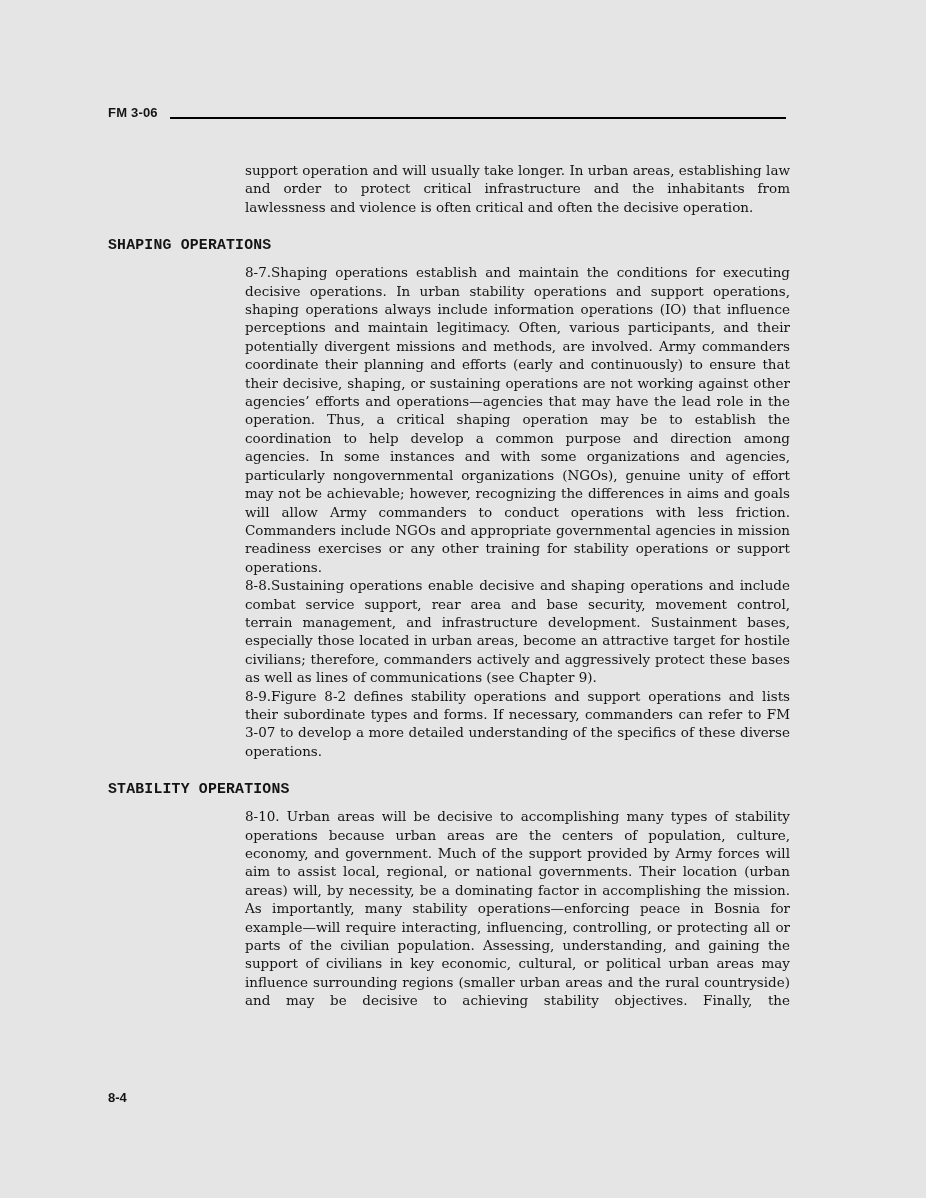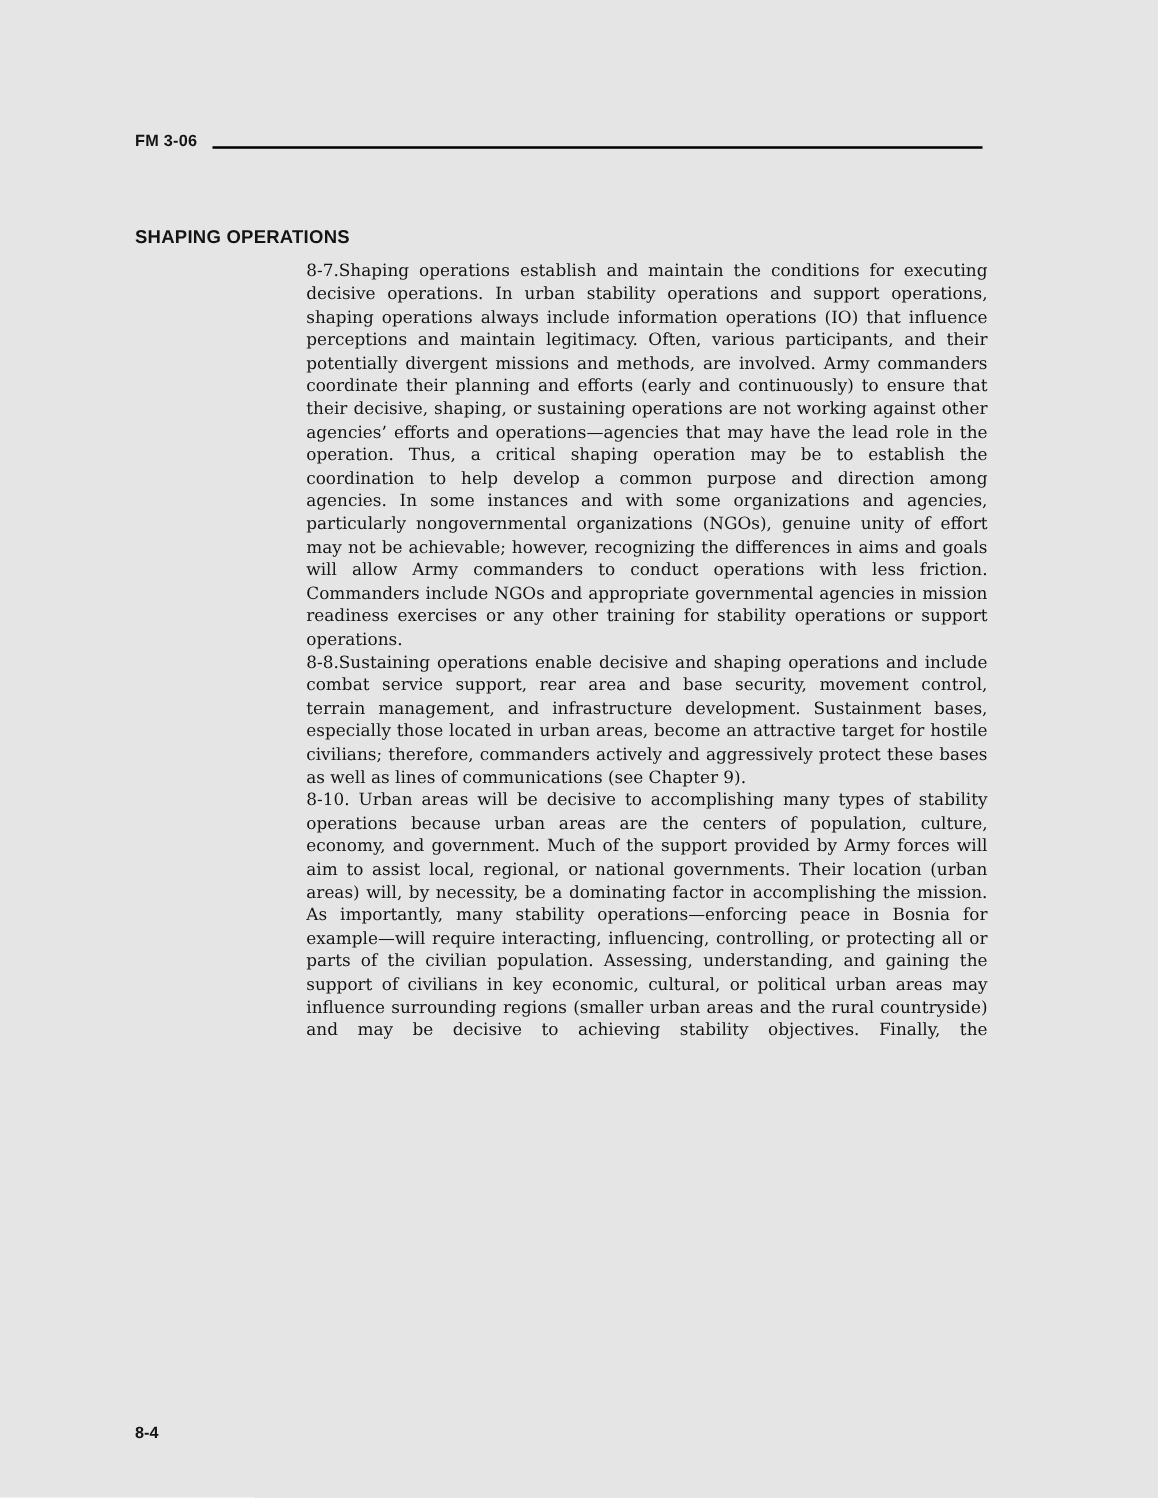--- a/index.html
+++ b/index.html
@@ -46,64 +46,67 @@
     margin: 0 0 0 137px;
     width: 545px;
     text-align: justify;
     font-size: 13.5px;
     line-height: 18.4px;
   }
   .para.continues {
     text-align-last: justify;
   }
   .h-sub {
-    font-family: Liberation Sans, sans-serif;
+    font-family: Liberation Mono, monospace;
     font-weight: 700;
     font-size: 14.8px;
     line-height: 18px;
     letter-spacing: 0.2px;
     margin: 20px 0 9px 0;
   }
   .h-main {
     font-family: "DejaVu Serif", serif;
     font-weight: 700;
     font-size: 17.5px;
     line-height: 22px;
     letter-spacing: 0.2px;
     margin: 23px 0 9px 0;
     max-width: 648px;
   }
   .page-footer {
     position: absolute;
     left: 108px;
-    top: 1138px;
+    top: 1090px;
     font-family: "Liberation Sans", sans-serif;
     font-weight: 700;
     font-size: 13px;
     text-align: center;
   }
 </style>
 </head>
 <body>
 
 <div class="page">
 
   <div class="running-header">
     <span>FM 3-06</span>
     <span class="header-rule"></span>
   </div>
 
   <div class="page-body">
 
+    <p class="para">support operation and will usually take longer. In urban areas, establishing law and order to protect critical infrastructure and the inhabitants from lawlessness and violence is often critical and often the decisive operation.</p>
 
     <h3 class="h-sub">SHAPING OPERATIONS</h3>
     <p class="para">8-7.Shaping operations establish and maintain the conditions for executing decisive operations. In urban stability operations and support operations, shaping operations always include information operations (IO) that influence perceptions and maintain legitimacy. Often, various participants, and their potentially divergent missions and methods, are involved. Army commanders coordinate their planning and efforts (early and continuously) to ensure that their decisive, shaping, or sustaining operations are not working against other agencies’ efforts and operations—agencies that may have the lead role in the operation. Thus, a critical shaping operation may be to establish the coordination to help develop a common purpose and direction among agencies. In some instances and with some organizations and agencies, particularly nongovernmental organizations (NGOs), genuine unity of effort may not be achievable; however, recognizing the differences in aims and goals will allow Army commanders to conduct operations with less friction. Commanders include NGOs and appropriate governmental agencies in mission readiness exercises or any other training for stability operations or support operations.</p>
 
     <p class="para">8-8.Sustaining operations enable decisive and shaping operations and include combat service support, rear area and base security, movement control, terrain management, and infrastructure development. Sustainment bases, especially those located in urban areas, become an attractive target for hostile civilians; therefore, commanders actively and aggressively protect these bases as well as lines of communications (see Chapter 9).</p>
 
+    <p class="para">8-9.Figure 8-2 defines stability operations and support operations and lists their subordinate types and forms. If necessary, commanders can refer to FM 3-07 to develop a more detailed understanding of the specifics of these diverse operations.</p>
 
+    <h3 class="h-sub">STABILITY OPERATIONS</h3>
     <p class="para continues">8-10. Urban areas will be decisive to accomplishing many types of stability operations because urban areas are the centers of population, culture, economy, and government. Much of the support provided by Army forces will aim to assist local, regional, or national governments. Their location (urban areas) will, by necessity, be a dominating factor in accomplishing the mission. As importantly, many stability operations—enforcing peace in Bosnia for example—will require interacting, influencing, controlling, or protecting all or parts of the civilian population. Assessing, understanding, and gaining the support of civilians in key economic, cultural, or political urban areas may influence surrounding regions (smaller urban areas and the rural countryside) and may be decisive to achieving stability objectives. Finally, the</p>
 
   </div>
 
   <div class="page-footer">8-4</div>
 
 </div>
 
 </body></html>

